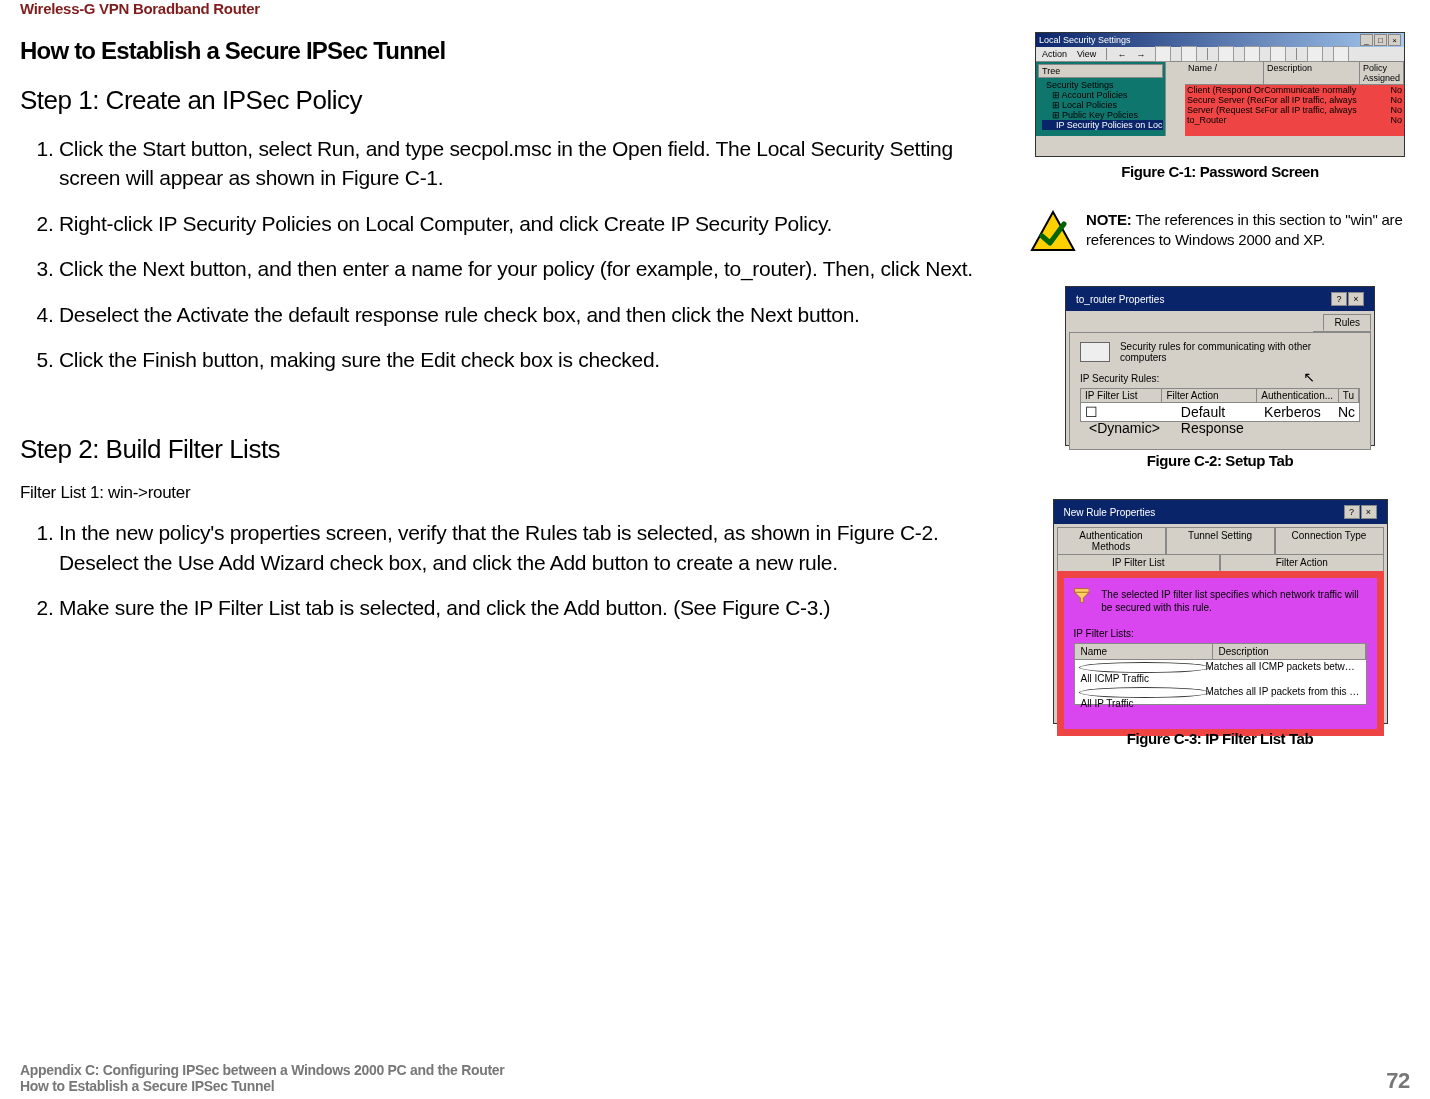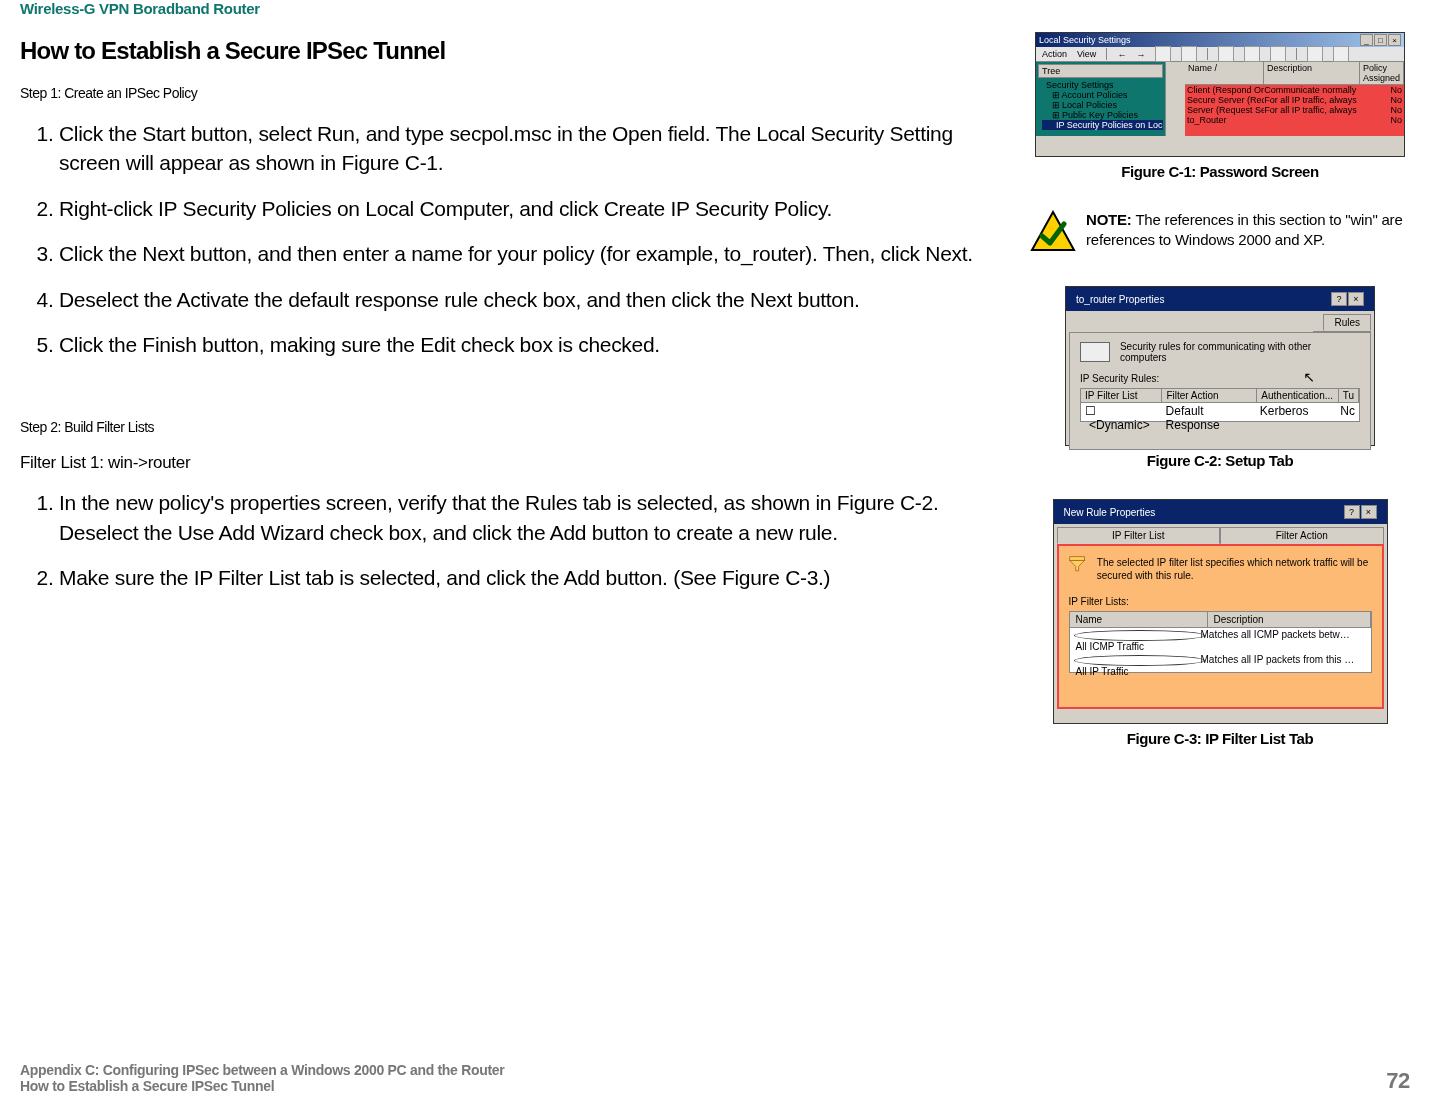--- a/index.html
+++ b/index.html
@@ -15,21 +15,21 @@
   }
   .page {
     padding: 0 20px 0 20px;
     display: flex;
     flex-direction: column;
     height: 100%;
   }
   .header-title {
     font-size: 15px;
     font-weight: bold;
-    color: #0f766e;
+    color: #7f1d1d;
     letter-spacing: -0.3px;
   }
   .main {
     display: flex;
     flex: 1;
     gap: 30px;
   }
   .left-col {
     width: 980px;
   }
@@ -38,21 +38,21 @@
     padding-top: 15px;
   }
   h1 {
     font-size: 24px;
     font-weight: 900;
     margin: 20px 0 20px 0;
     letter-spacing: -0.8px;
     font-stretch: condensed;
   }
   h2 {
-    font-size: 14px;
+    font-size: 26px;
     font-weight: normal;
     margin: 20px 0 18px 0;
     letter-spacing: -0.5px;
   }
   .filter-sub {
     font-size: 17px;
     margin: 18px 0 15px 0;
     letter-spacing: -0.3px;
   }
   ol {
@@ -224,42 +224,42 @@
   .figc2-panel{
     border:1px solid #888;margin:0 3px 3px 3px;background:#d4d0c8;height:118px;padding:8px 10px;box-sizing:border-box;position:relative;
   }
   .figc2-desc{display:flex;gap:10px;align-items:center;margin-bottom:10px;}
   .pc-ico{width:28px;height:18px;border:1px solid #666;background:#eee;position:relative;}
   .figc2-sub{margin-top:6px;font-size:10px;}
   .figc2-table{margin-top:4px;background:#fff;border:1px solid #888;height:32px;}
   .figc2-thr{display:flex;background:#d4d0c8;border-bottom:1px solid #888;font-size:10px;}
   .figc2-thr span{border-right:1px solid #888;padding:1px 4px;}
   .c2a{width:80px;}.c2b{width:95px;}.c2c{width:80px;}.c2d{flex:1;}
-  .figc2-trow{display:flex;font-size:12px;}
+  .figc2-trow{display:flex;font-size:14px;gap:9px;}
   .figc2-trow span{padding:1px 4px;}
   .cursor{position:absolute;top:36px;right:55px;font-size:14px;}
 
   
   .figc3 {
     border: 1px solid #333;
     background: #d4d0c8;
     font-family: Tahoma, sans-serif;
     font-size: 10px;
     margin: 0 auto;
     width: 335px;
     height: 225px;
     box-sizing: border-box;
   }
   .figc3-tabs{
     display:flex;flex-wrap:wrap;padding:3px 3px 0 3px;
   }
   .figc3-tabs .tab{padding:2px 8px;}
   .tabrow{display:flex;width:100%;}
   .figc3-panel{
-    border:2px solid #ef4444;margin:0 3px 3px 3px;background:#fdba74;height:165px;padding:10px;box-sizing:border-box;
+    border:7px solid #ef4444;margin:0 3px 3px 3px;background:#d946ef;height:165px;padding:10px;box-sizing:border-box;
   }
   .figc3-desc{display:flex;gap:12px;margin-bottom:14px;}
   .funnel-ico{width:22px;height:22px;}
   .figc3-desc-text{font-size:10px;line-height:1.3;}
   .figc3-sub{margin-bottom:4px;}
   .figc3-table{background:#fff;border:1px solid #888;height:60px;}
   .figc3-thr{display:flex;background:#d4d0c8;border-bottom:1px solid #888;}
   .figc3-thr span{border-right:1px solid #888;padding:2px 6px;}
   .c3a{width:125px;}.c3b{flex:1;}
   .figc3-trow{display:flex;padding:1px 0;}
@@ -413,20 +413,25 @@
       <div class="figc3">
         <div class="dlg-title">
           <span>New Rule Properties</span>
           <span class="dlg-title-controls">
             <span>?</span>
             <span>×</span>
           </span>
         </div>
         <div class="figc3-tabs">
           <div class="tabrow">
+            <div class="tab" style="flex:1;text-align:center;">Authentication Methods</div>
+            <div class="tab" style="flex:1;text-align:center;">Tunnel Setting</div>
+            <div class="tab" style="flex:1;text-align:center;">Connection Type</div>
+          </div>
+          <div class="tabrow">
             <div class="tab sel" style="flex:1;text-align:center;">IP Filter List</div>
             <div class="tab" style="flex:1;text-align:center;">Filter Action</div>
           </div>
         </div>
         <div class="figc3-panel">
           <div class="figc3-desc">
             <span class="funnel-ico">
               <svg viewBox="0 0 22 22">
                   <rect x="1" y="1" width="20" height="5" fill="#ffcc66" stroke="#996600"></rect>
                   <polygon points="1,6 21,6 13,14 13,20 9,20 9,14" fill="#ffcc66" stroke="#996600"></polygon>

